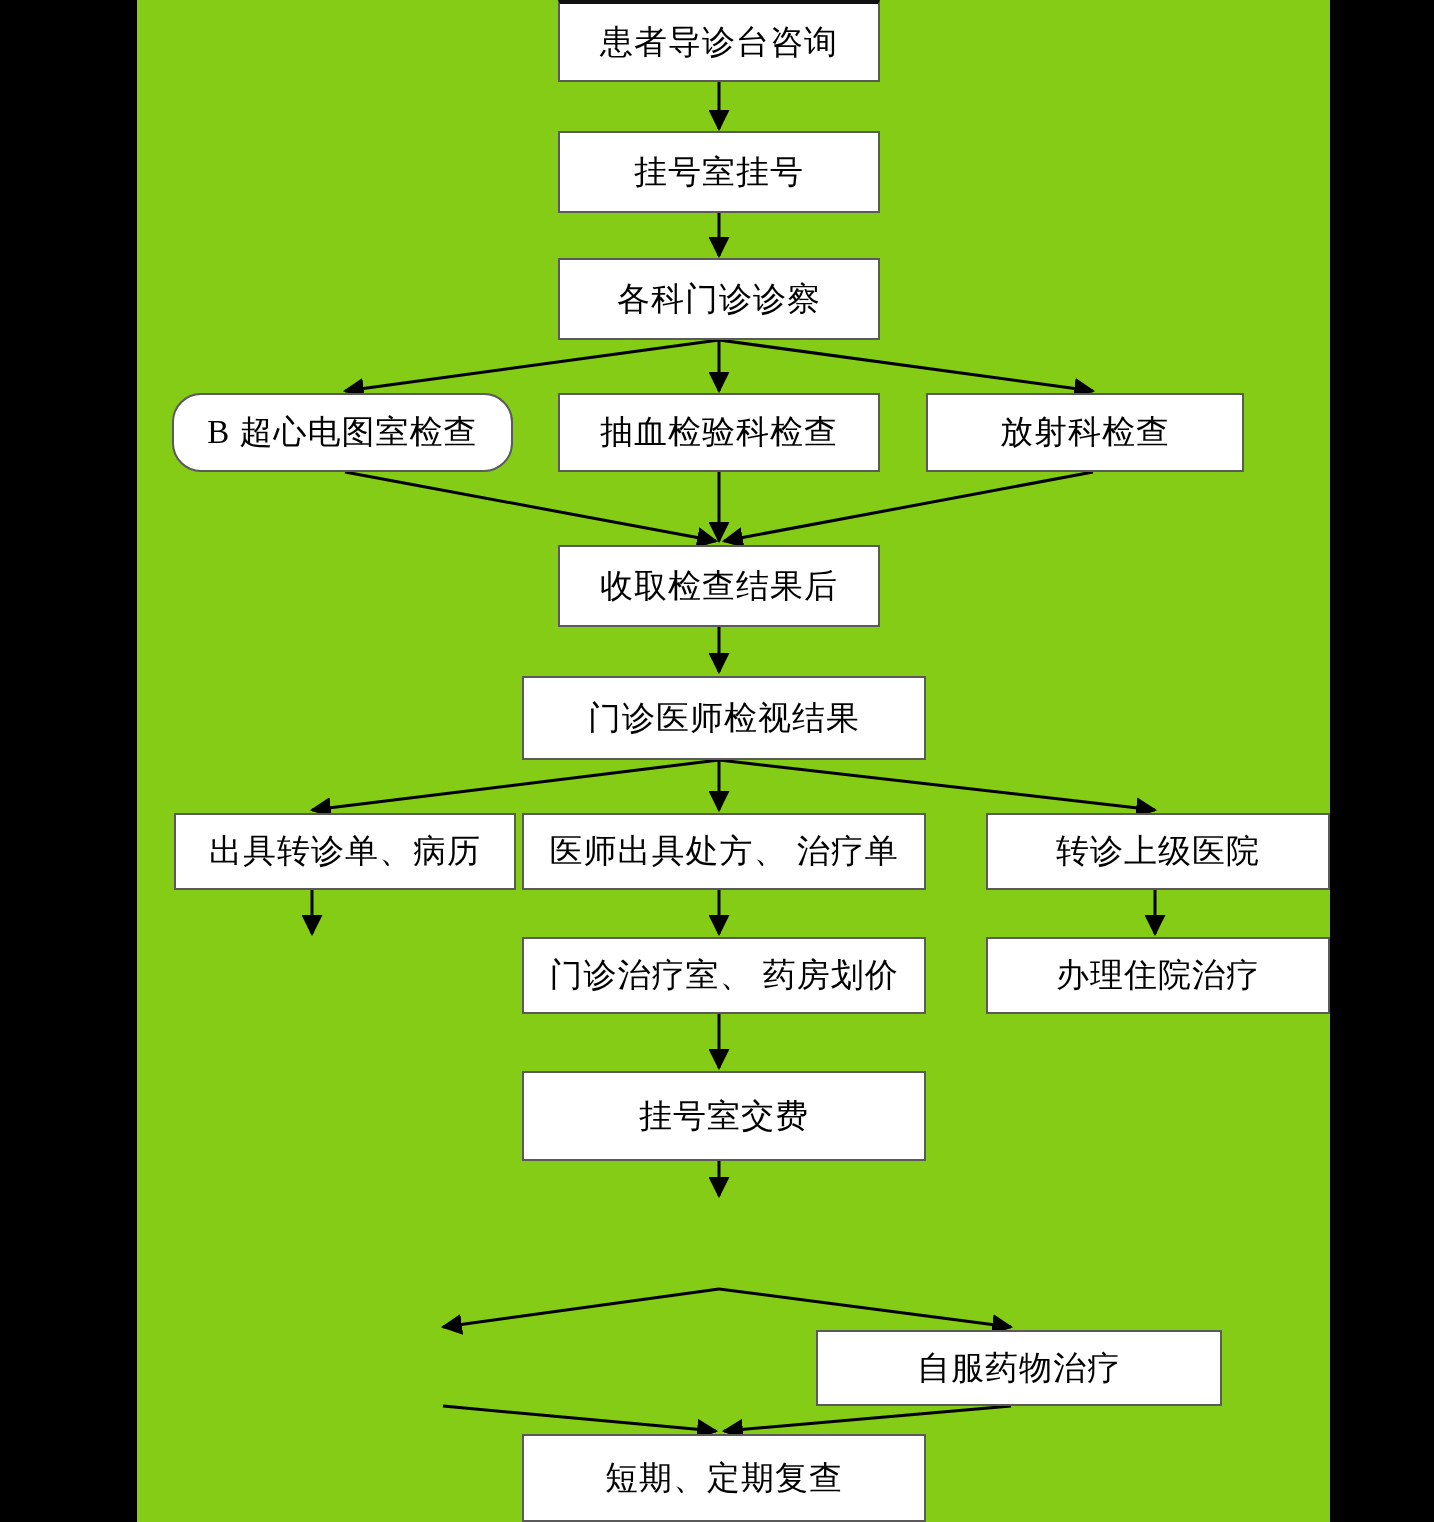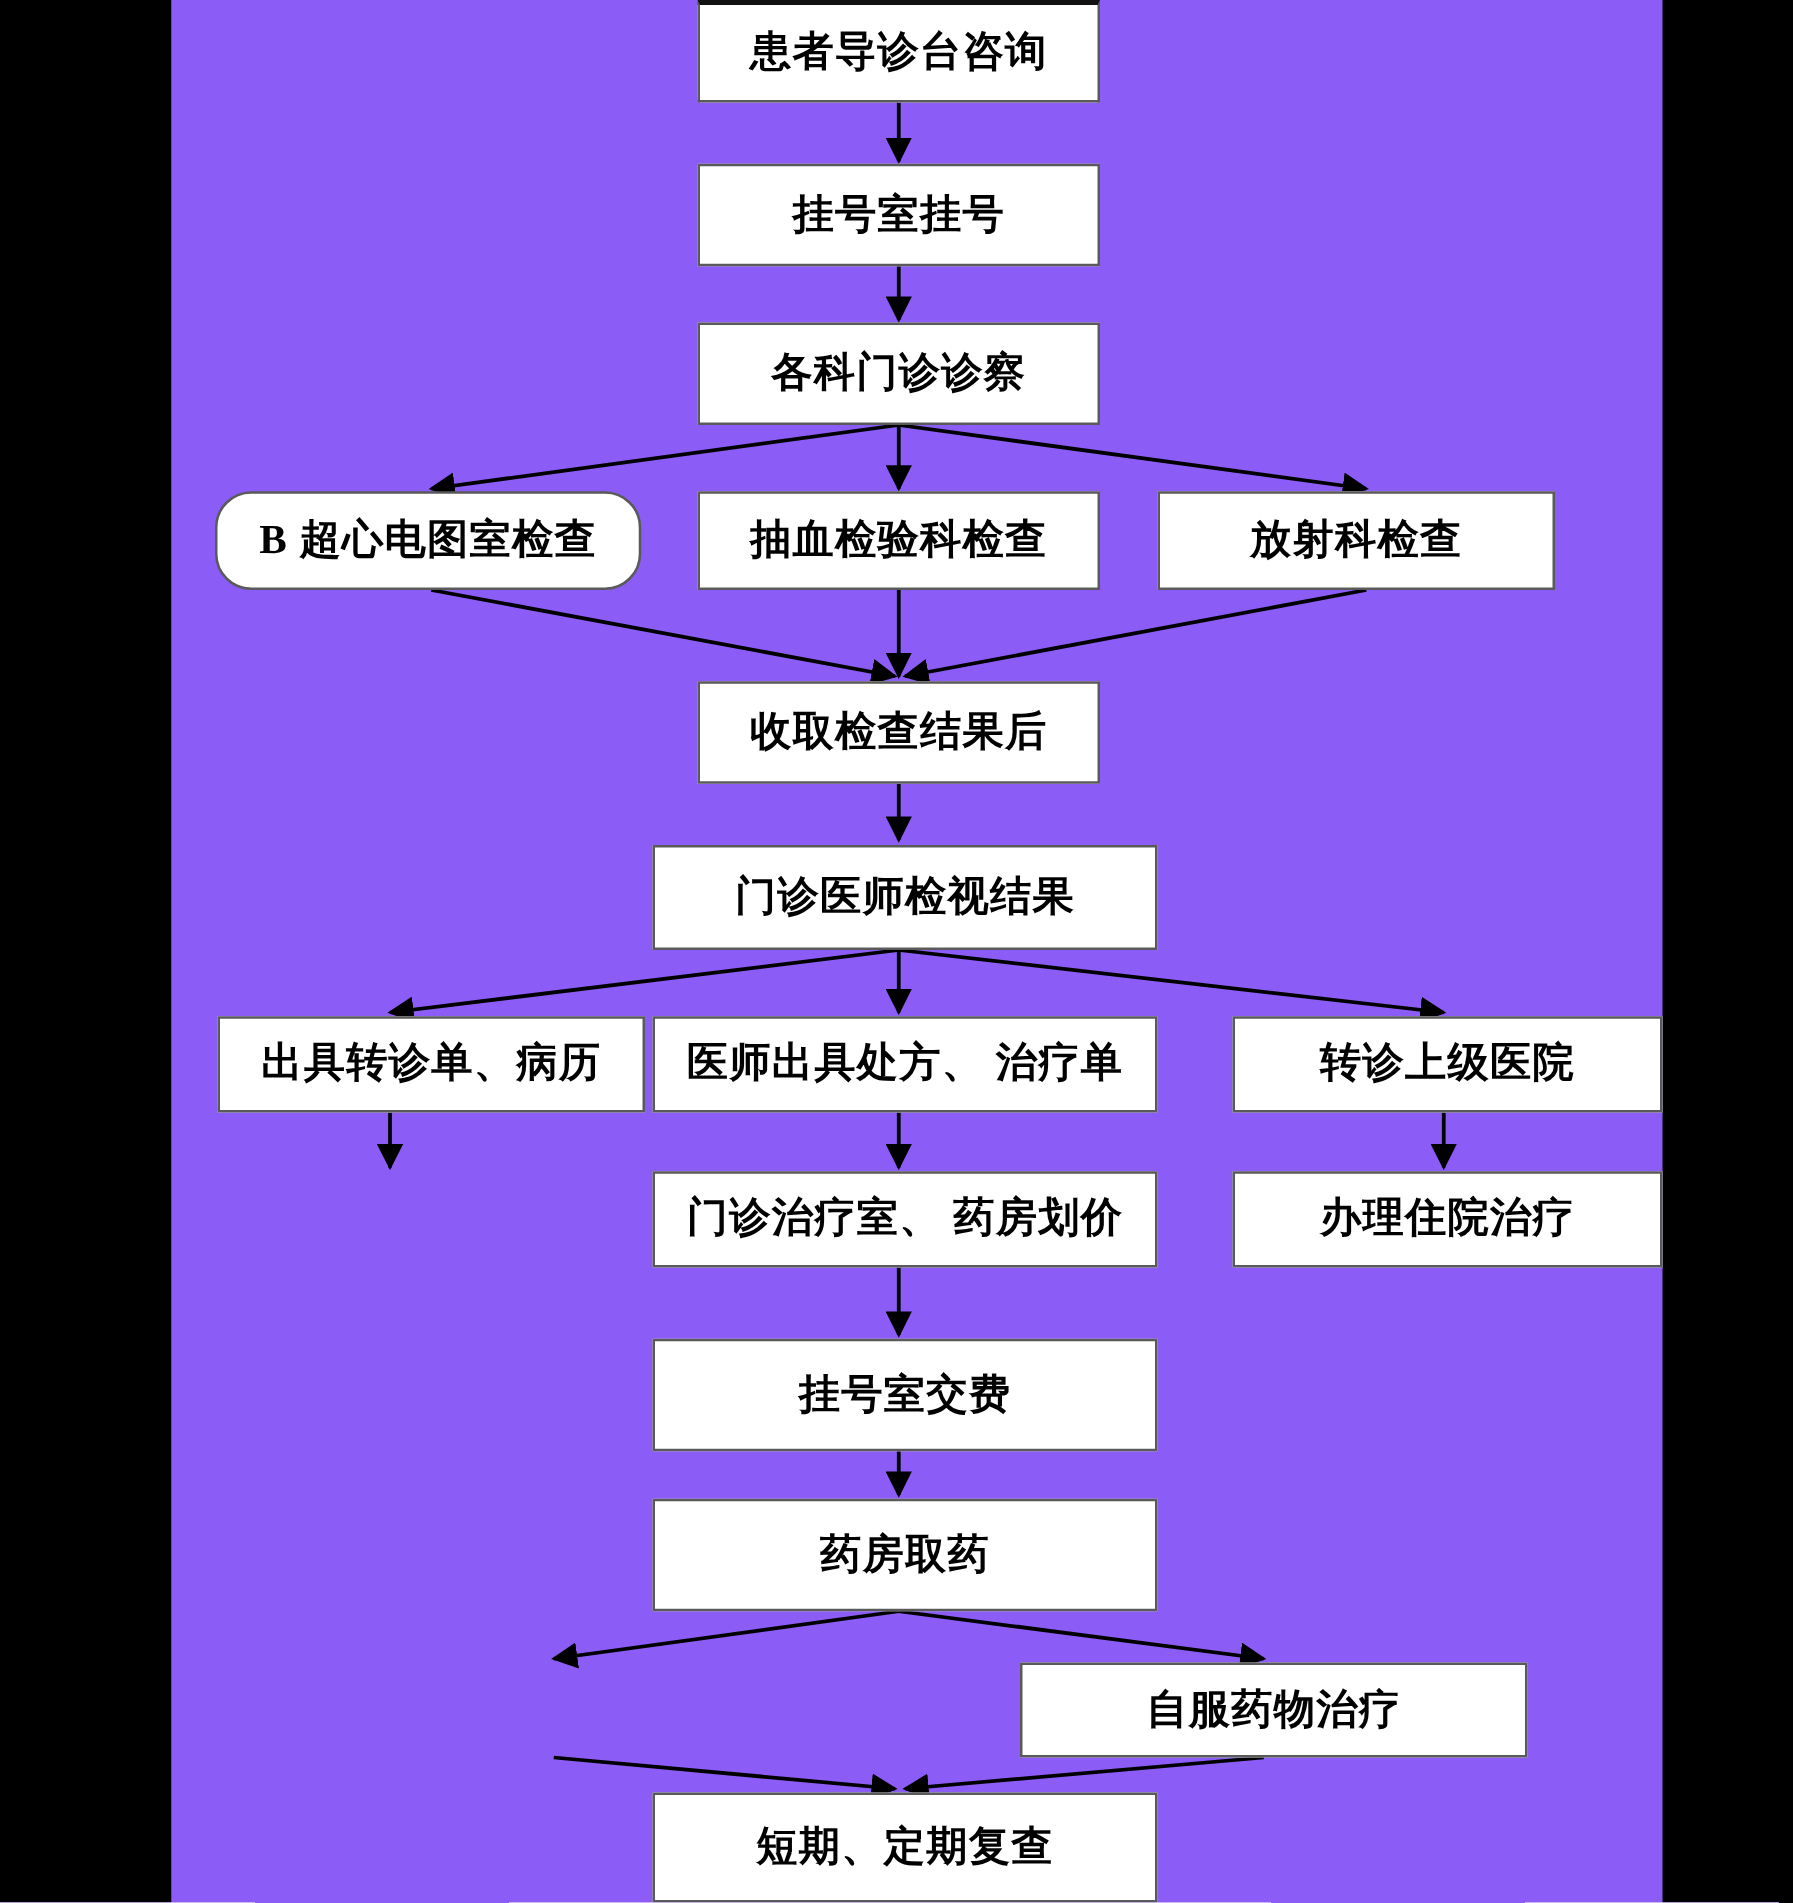--- a/index.html
+++ b/index.html
@@ -4,24 +4,23 @@
 <style>
   html, body {
     margin: 0;
     padding: 0;
     background: #ffffff;
   }
   #page {
     position: relative;
     width: 1434px;
     height: 1522px;
-    background: #8b5cf6;
+    background: #84cc16;
     overflow: hidden;
     font-family: "Liberation Serif", "DejaVu Serif", serif;
-    font-weight: bold;
   }
   .edge-bar {
     position: absolute;
     top: 0;
     height: 1522px;
     background: #000000;
   }
   .edge-bar.left  { left: 0;     width: 137px; }
   .edge-bar.right { left: 1330px; width: 104px; }
 
@@ -151,23 +150,20 @@
   </div>
 
   <div class="node" style="left:986px;top:937px;width:344px;height:77px;">
     <span>办理住院治疗</span>
   </div>
 
   <div class="node" style="left:522px;top:1071px;width:404px;height:90px;">
     <span>挂号室交费</span>
   </div>
 
-  <div class="node" style="left:522px;top:1199px;width:404px;height:90px;">
-    <span>药房取药</span>
-  </div>
 
 
   <div class="node" style="left:816px;top:1330px;width:406px;height:76px;">
     <span>自服药物治疗</span>
   </div>
 
   <div class="node" style="left:522px;top:1434px;width:404px;height:88px;">
     <span>短期、定期复查</span>
   </div>
 

